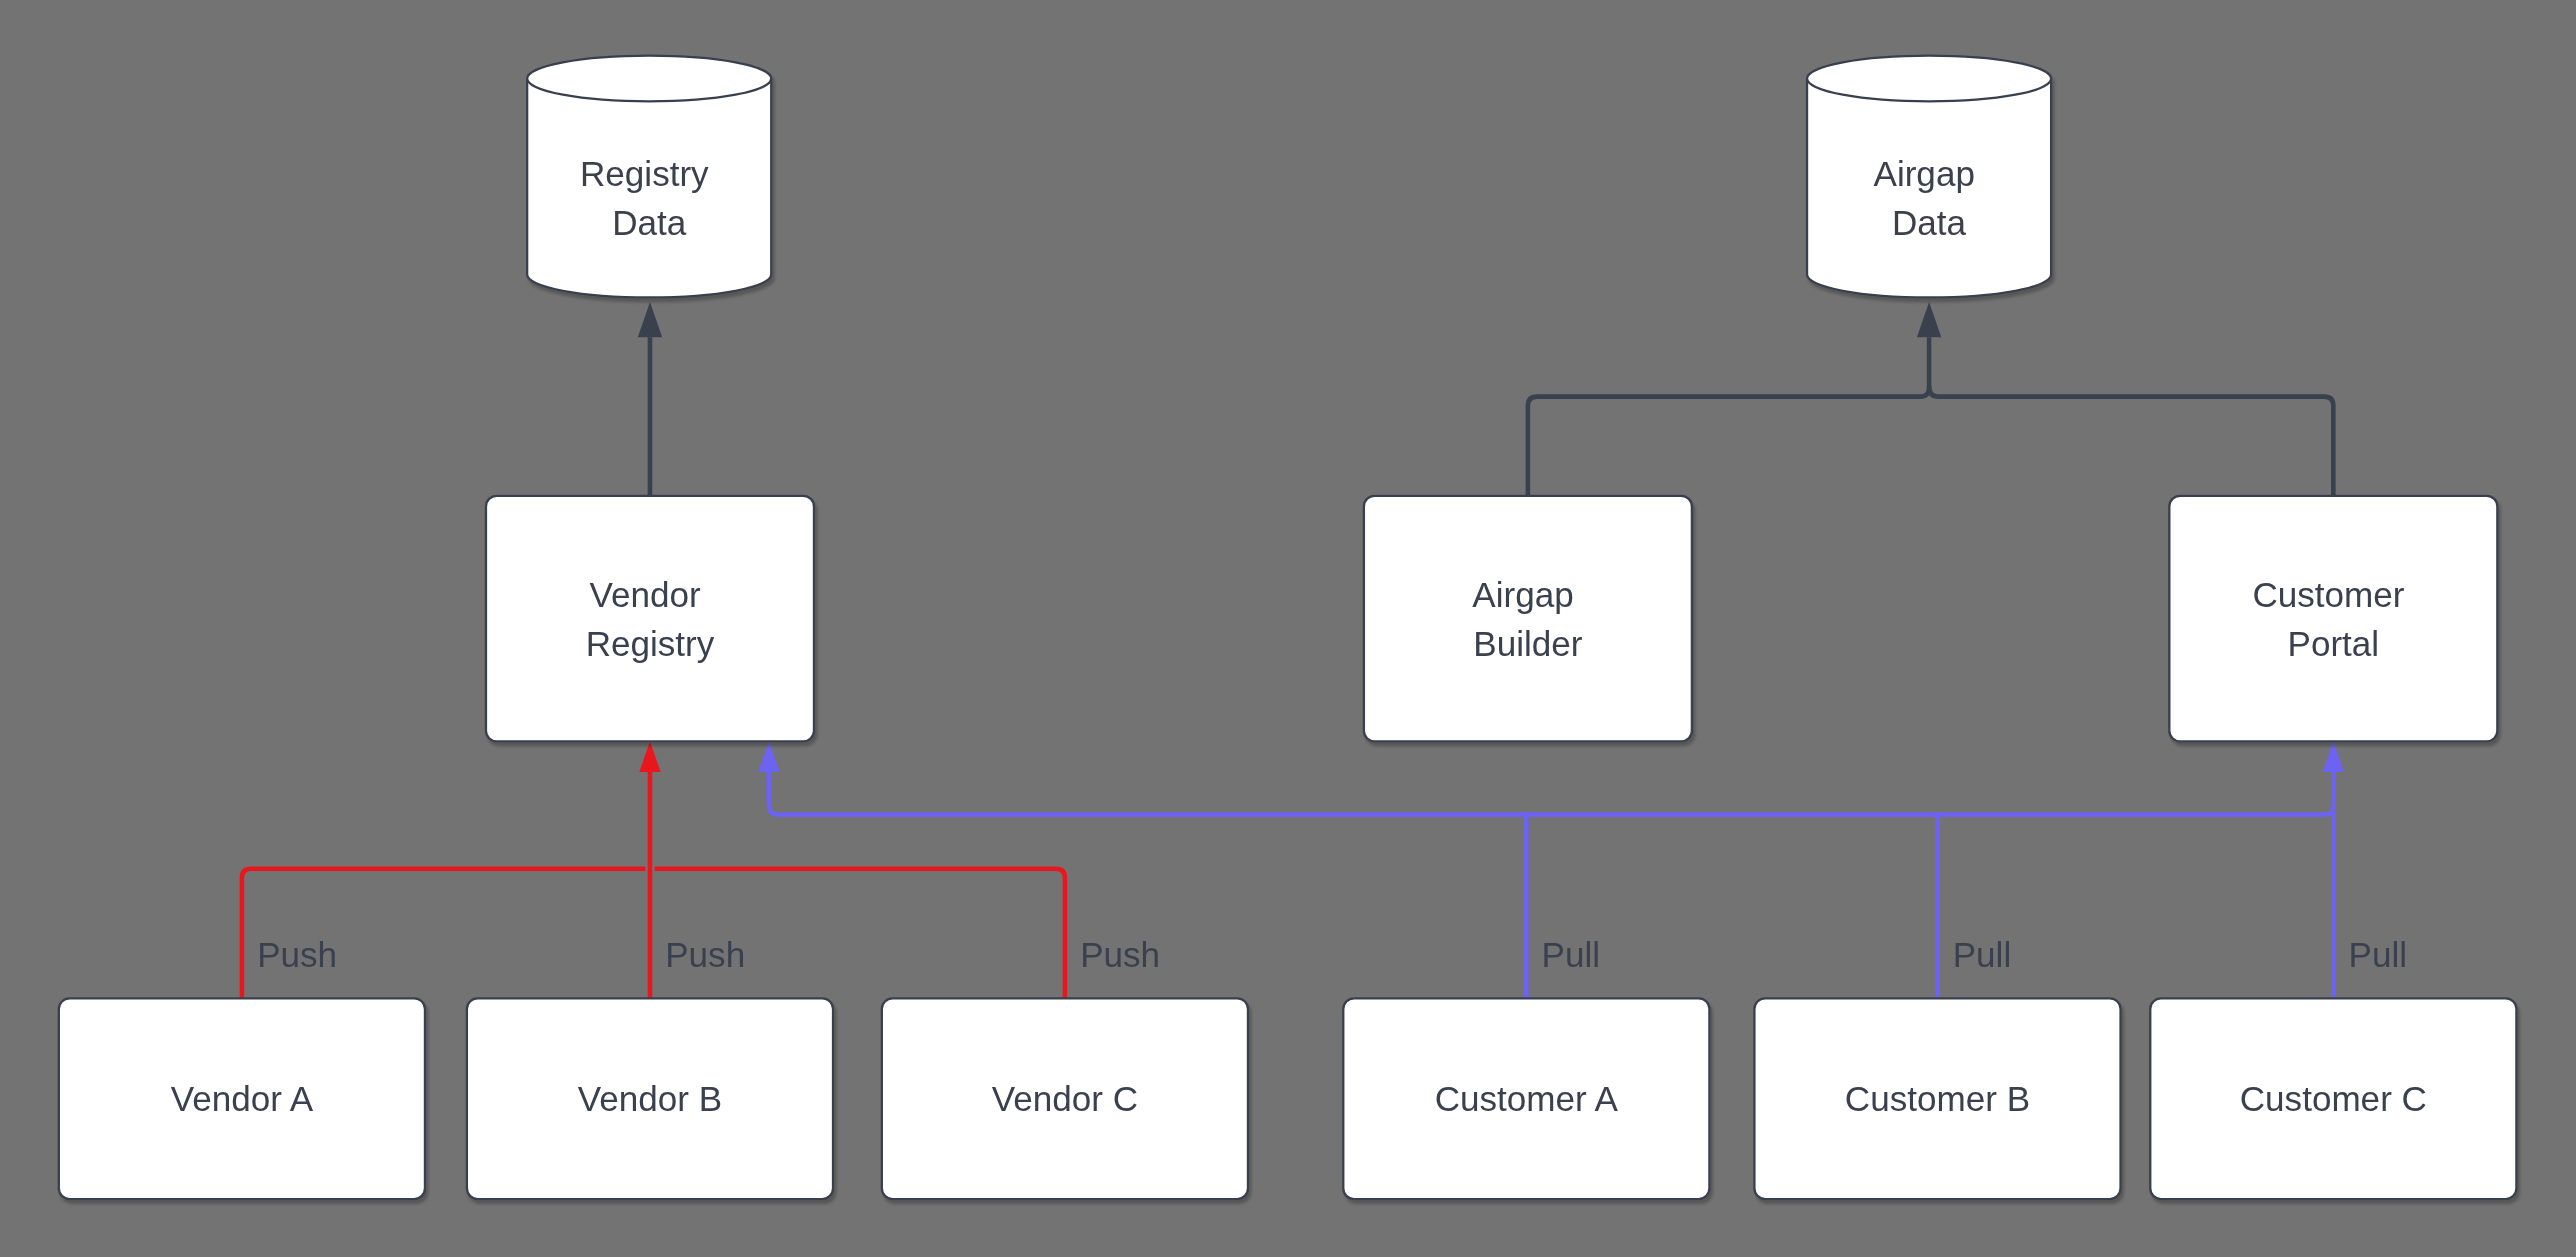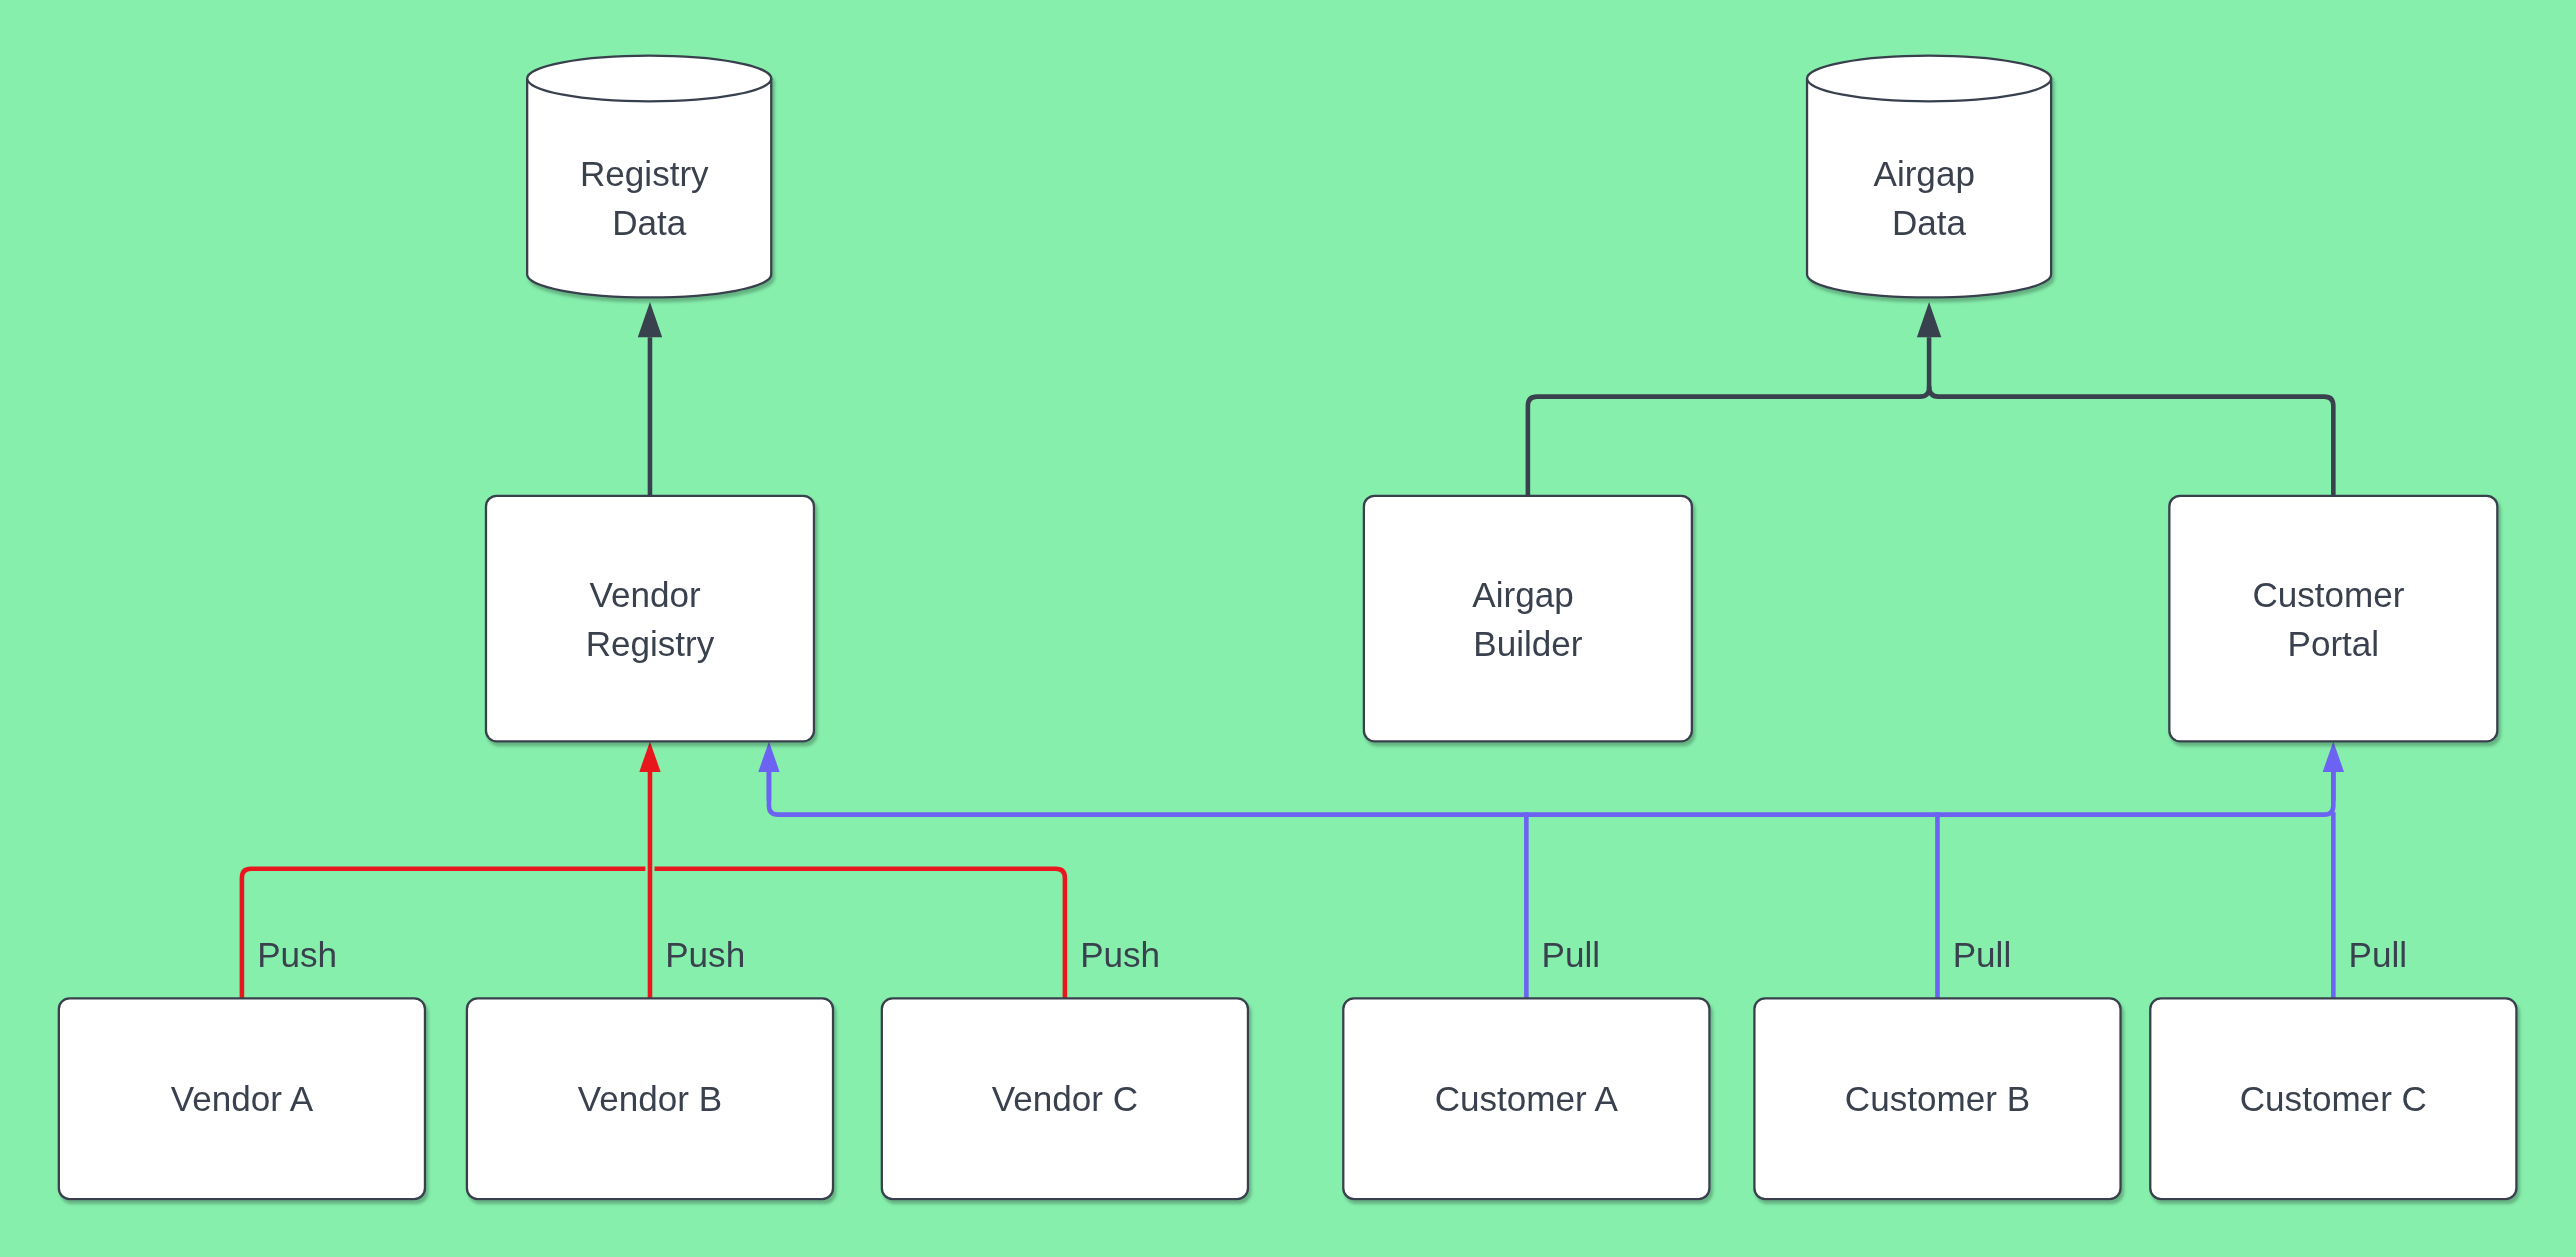--- a/index.html
+++ b/index.html
@@ -6,21 +6,21 @@
     margin: 0;
     padding: 0;
     background: #ffffff;
   }
   .diagram-wrap {
     width: 100%;
     height: 100vh;
     display: flex;
     align-items: flex-start;
     justify-content: flex-end;
-    background: #86efac;
+    background: #737373;
   }
   svg {
     display: block;
     width: 100%;
     height: 100%;
     font-family: "Liberation Sans", sans-serif;
   }
   .node-shape {
     fill: #ffffff;
     stroke: #39404E;

